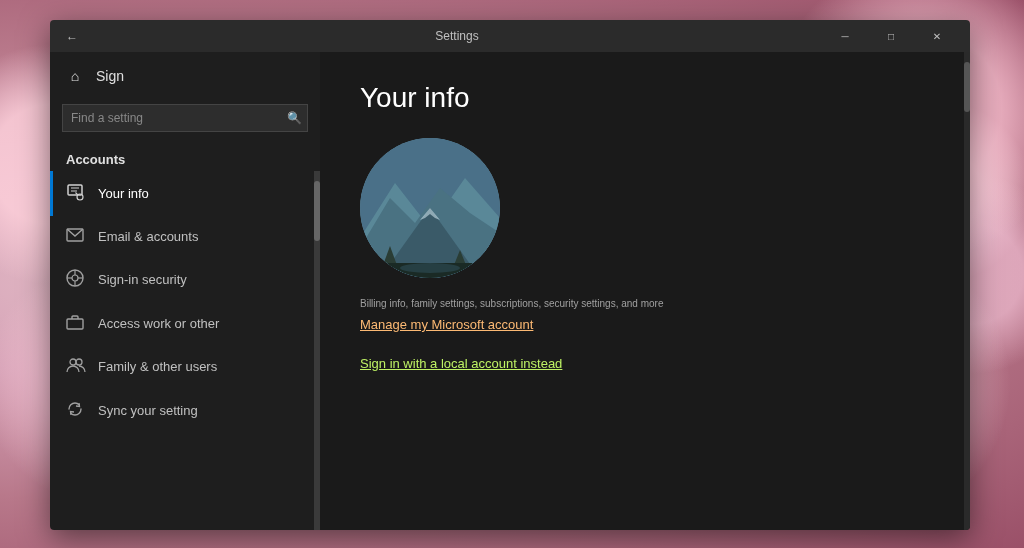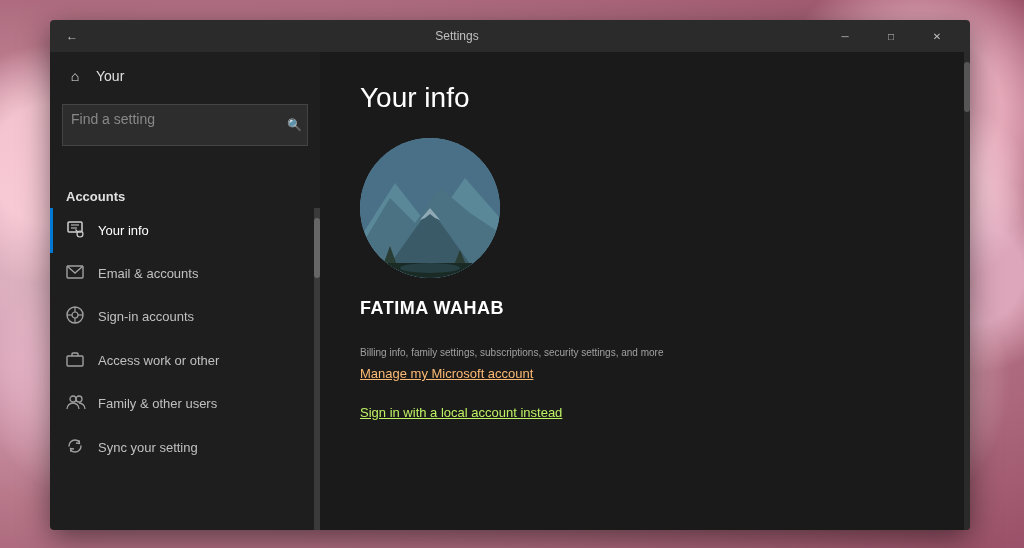--- a/index.html
+++ b/index.html
@@ -127,43 +127,42 @@
     .sidebar-search {
       margin: 4px 12px 12px;
       position: relative;
     }
 
     .sidebar-search input {
       width: 100%;
       background: #2d2d2d;
       border: 1px solid #444;
       color: #d0d0d0;
-      padding: 6px 28px 18px 8px;
-      font-size: 14px;
+      padding: 6px 28px 6px 8px;
+      font-size: 12px;
       outline: none;
     }
 
     .sidebar-search input::placeholder { color: #888; }
 
     .search-icon-btn {
       position: absolute;
       right: 6px;
       top: 50%;
       transform: translateY(-50%);
       color: #888;
       font-size: 12px;
       cursor: pointer;
     }
 
     .sidebar-section-title {
       padding: 8px 16px 4px;
       color: #e0e0e0;
       font-size: 13px;
       font-weight: 700;
-      margin-top: 23px;
     }
 
     .sidebar-item {
       display: flex;
       align-items: center;
       padding: 12px 16px;
       cursor: pointer;
       color: #c0c0c0;
       font-size: 13px;
       gap: 14px;
@@ -320,21 +319,21 @@
       </button>
     </div>
   </div>
 
   <div class="main-content">
 
     <div class="sidebar">
 
       <div class="sidebar-home">
         <span class="sidebar-icon">⌂</span>
-        <span>Your</span>
+        <span>Sign</span>
       </div>
 
       <div class="sidebar-search">
         <input type="text" placeholder="Find a setting" style="">
         <span class="search-icon-btn">🔍</span>
       </div>
 
       <div class="sidebar-section-title">Accounts</div>
 
       <div class="sidebar-scroll">
@@ -366,21 +365,21 @@
           <span class="sidebar-icon">
             <svg width="18" height="18" viewBox="0 0 18 18" fill="none">
               <circle cx="9" cy="9" r="8" stroke="#a0a0a0" stroke-width="1.4" fill="none"></circle>
               <circle cx="9" cy="9" r="3" stroke="#a0a0a0" stroke-width="1.2" fill="none"></circle>
               <line x1="9" y1="1" x2="9" y2="6" stroke="#a0a0a0" stroke-width="1.2"></line>
               <line x1="9" y1="12" x2="9" y2="17" stroke="#a0a0a0" stroke-width="1.2"></line>
               <line x1="1" y1="9" x2="6" y2="9" stroke="#a0a0a0" stroke-width="1.2"></line>
               <line x1="12" y1="9" x2="17" y2="9" stroke="#a0a0a0" stroke-width="1.2"></line>
             </svg>
           </span>
-          <span>Sign-in accounts</span>
+          <span>Sign-in security</span>
         </div>
 
         <div class="sidebar-item">
           <span class="sidebar-icon">
             <svg width="18" height="16" viewBox="0 0 18 16" fill="none">
               <rect x="1" y="5" width="16" height="10" rx="1" stroke="#a0a0a0" stroke-width="1.4" fill="none"></rect>
               <path d="M6 5V3a1 1 0 011-1h4a1 1 0 011 1v2" stroke="#a0a0a0" stroke-width="1.4" fill="none"></path>
             </svg>
           </span>
           <span>Access work or other</span>
@@ -447,21 +446,20 @@
             <polygon points="95,140 100,118 105,140" fill="#2a3d35"></polygon>
             <polygon points="92,132 100,112 108,132" fill="#2a3d35"></polygon>
 
             <rect x="0" y="125" width="140" height="15" fill="#1a2a25"></rect>
 
             <ellipse cx="70" cy="130" rx="30" ry="5" fill="#3a6070" opacity="0.4"></ellipse>
           </g>
         </svg>
       </div>
 
-      <div class="user-name">FATIMA WAHAB</div>
 
       <div class="billing-text">Billing info, family settings, subscriptions, security settings, and more</div>
 
       <a class="manage-link" href="#">Manage my Microsoft account</a>
 
       <a class="local-account-link" href="#">Sign in with a local account instead</a>
 
       <div class="content-scrollbar">
         <div class="content-scrollbar-thumb"></div>
       </div>

